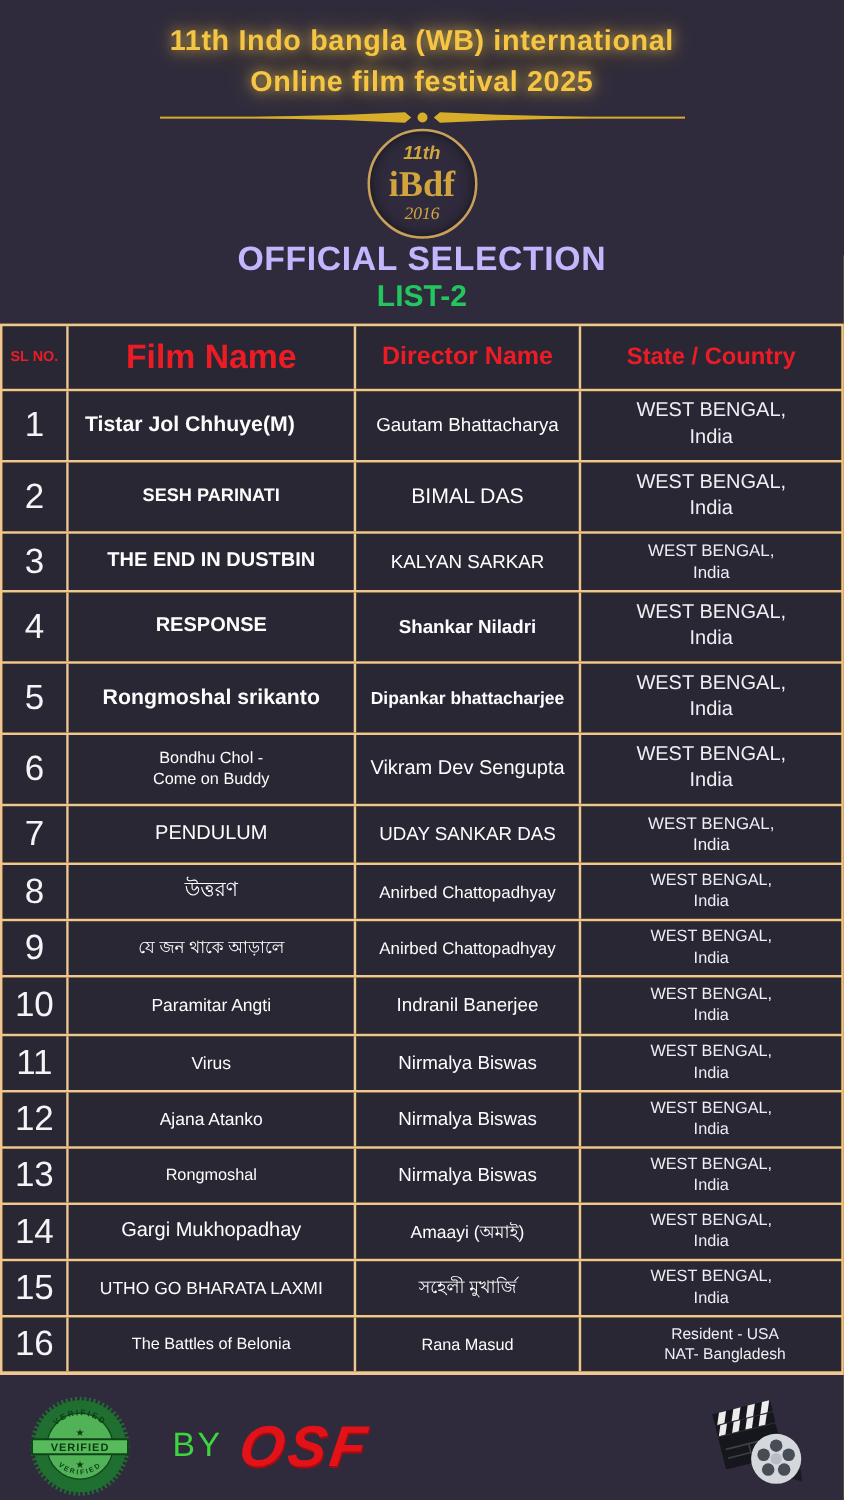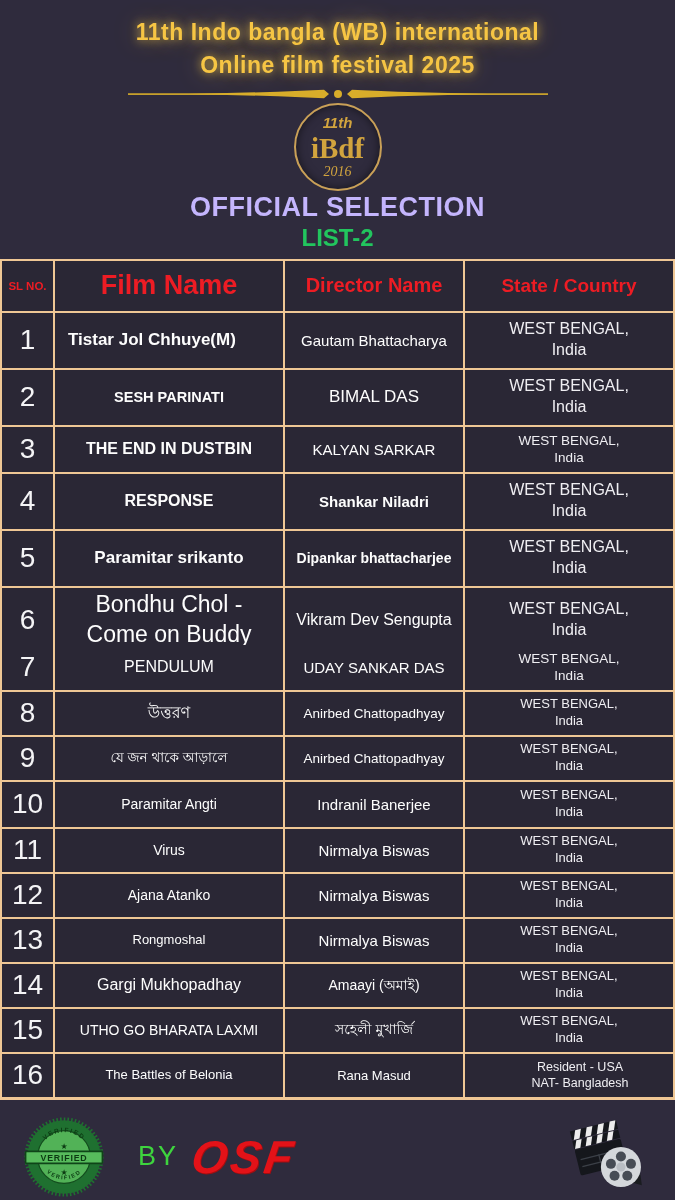--- a/index.html
+++ b/index.html
@@ -46,21 +46,21 @@
     text-align:center;padding:2px 6px;box-sizing:border-box;
     color:#fdfdfd;
   }
   .cell:last-child{border-right:none;}
   .pre{white-space:pre-line;line-height:1.3;}
   .left{justify-content:flex-start;text-align:left;padding-left:13px;}
   .hh{height:50px;}  .ht{height:55px;}  .hm{height:45px;}  .hs{height:43px;}
   .sl{font-size:28px;font-weight:400;color:#f4f4f6;}
   .state{color:#efeef2;}
   .b{font-weight:bold;}
-  .f18{font-size:23px;} .f17{font-size:17px;} .f16{font-size:16px;} .f15{font-size:15px;}
+  .f18{font-size:13px;} .f17{font-size:17px;} .f16{font-size:16px;} .f15{font-size:15px;}
   .f145{font-size:14.5px;} .f14{font-size:14px;} .f135{font-size:13.5px;} .f13{font-size:13px;} .f125{font-size:12.5px;padding-left:28px;}
   .hdr .cell{color:#ed1c24;font-weight:bold;}
   .hdr .sl{font-size:11.5px;color:#ed1c24;font-weight:bold;}
   .hdr .film-h{font-size:27px;text-align:right;}
   .hdr .dir-h{font-size:20px;}
   .hdr .state-h{font-size:19px;}
 
   
   .footer{display:flex;align-items:center;margin-top:13px;padding:0 24px;height:88px;}
   .by{color:#3ed43e;font-size:27px;letter-spacing:2px;margin-left:34px;text-align:right;}
@@ -133,21 +133,21 @@
   <div class="row ht">
     <div class="cell sl">4</div>
     <div class="cell pre b f16">RESPONSE</div>
     <div class="cell b f15">Shankar Niladri</div>
     <div class="cell state pre f16">WEST BENGAL,
 India</div>
   </div>
 
   <div class="row ht">
     <div class="cell sl">5</div>
-    <div class="cell pre b f17">Paramitar srikanto</div>
+    <div class="cell pre b f17">Rongmoshal srikanto</div>
     <div class="cell b f14">Dipankar bhattacharjee</div>
     <div class="cell state pre f16">WEST BENGAL,
 India</div>
   </div>
 
   <div class="row ht">
     <div class="cell sl">6</div>
     <div class="cell pre f18">Bondhu Chol -
 Come on Buddy</div>
     <div class="cell f16">Vikram Dev Sengupta</div>

